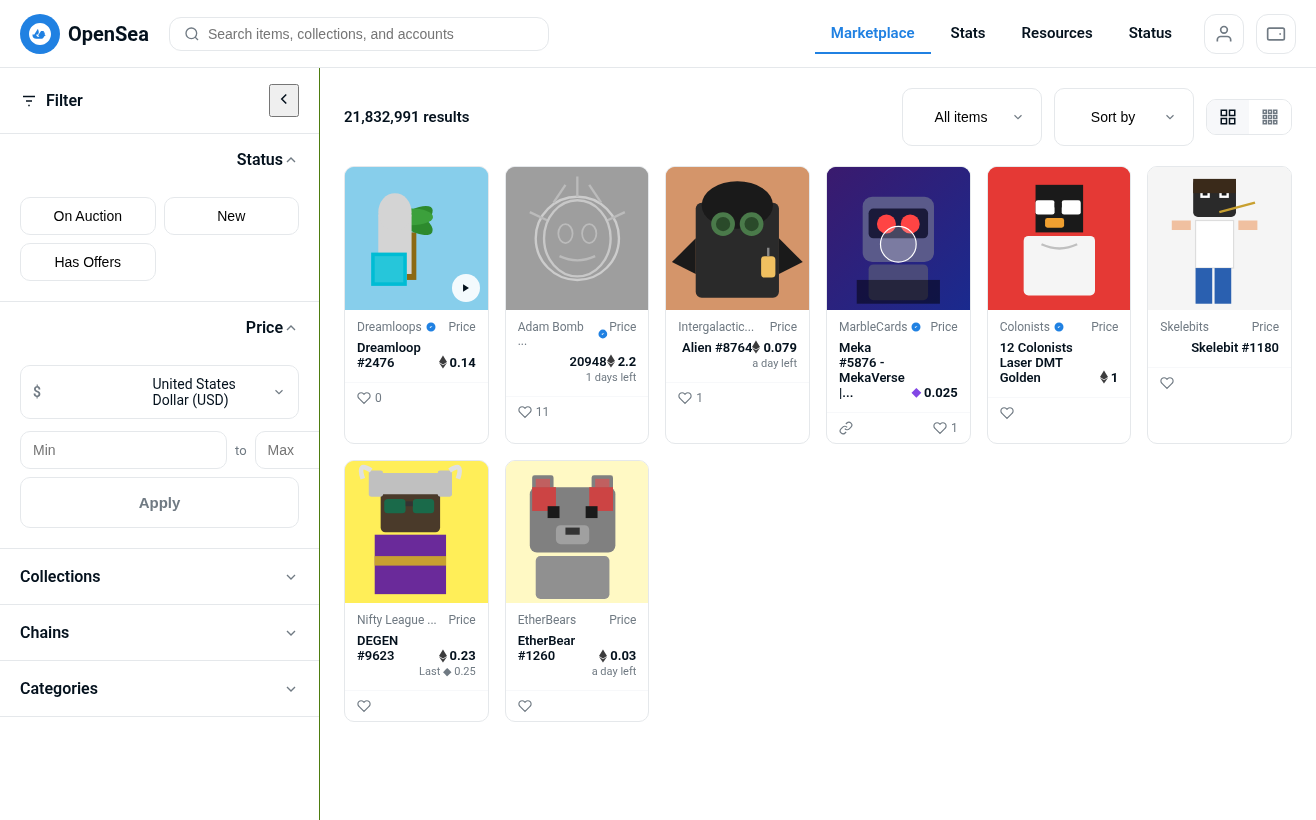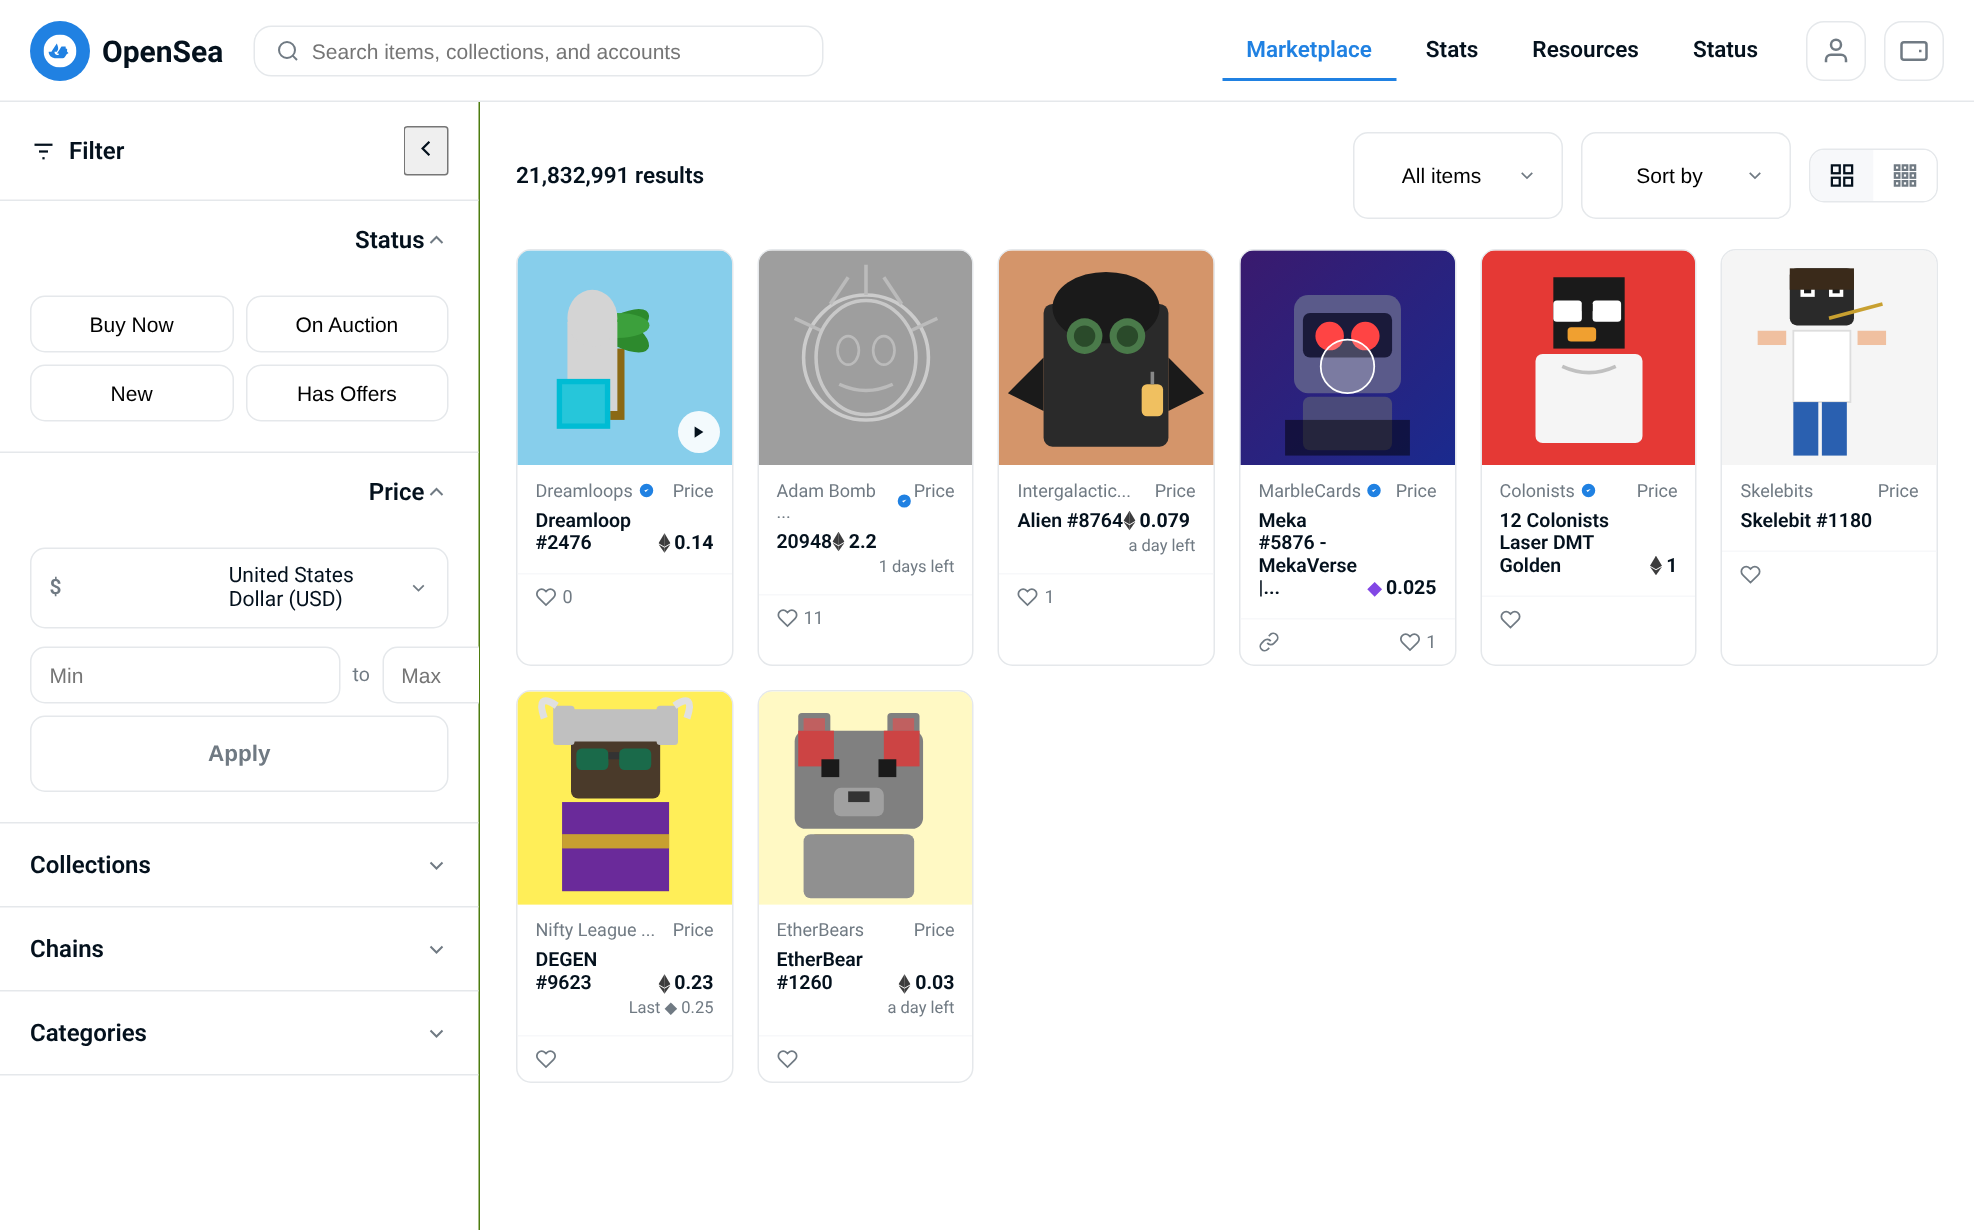--- a/index.html
+++ b/index.html
@@ -127,21 +127,21 @@
     .nft-colonists { background: #e53935; }
     .nft-skelebits { background: #f5f5f5; }
     .nft-nifty { background: #ffee58; }
     .nft-etherbears { background: #fff9c4; }
     
     .card-info { padding: 10px 12px 12px; }
     .card-top { display: flex; justify-content: space-between; align-items: flex-start; margin-bottom: 4px; }
     .card-collection { font-size: 12px; color: #707a83; display: flex; align-items: center; gap: 3px; }
     .card-price-label { font-size: 12px; color: #707a83; }
     .card-name { font-size: 13px; font-weight: 600; color: #04111d; }
-    .card-bottom { display: flex; justify-content: flex-start; align-items: flex-end; margin-top: 6px; }
+    .card-bottom { display: flex; justify-content: flex-end; align-items: flex-end; margin-top: 6px; }
     .card-price { display: flex; align-items: center; gap: 3px; font-size: 13px; font-weight: 700; }
     .card-footer { display: flex; justify-content: space-between; align-items: center; padding: 8px 12px; border-top: 1px solid #f7f8fa; }
     .like-btn { display: flex; align-items: center; gap: 4px; font-size: 12px; color: #707a83; cursor: pointer; }
     .link-btn { display: flex; align-items: center; cursor: pointer; color: #707a83; }
     
     .play-btn {
       position: absolute; bottom: 8px; right: 8px;
       width: 28px; height: 28px; background: rgba(255,255,255,0.9);
       border-radius: 50%; display: flex; align-items: center; justify-content: center;
     }
@@ -216,21 +216,20 @@
 
     <div class="section">
       <div class="section-header">
         <span>Status</span>
         <svg width="16" height="16" viewBox="0 0 24 24" fill="none" stroke="#707a83" stroke-width="2">
           <path d="m18 15-6-6-6 6"></path>
         </svg>
       </div>
       <div class="section-content">
         <div class="status-grid">
-          <button class="status-btn">Buy Now</button>
           <button class="status-btn">On Auction</button>
           <button class="status-btn">New</button>
           <button class="status-btn">Has Offers</button>
         </div>
       </div>
     </div>
 
     <div class="section">
       <div class="section-header">
         <span>Price</span>

